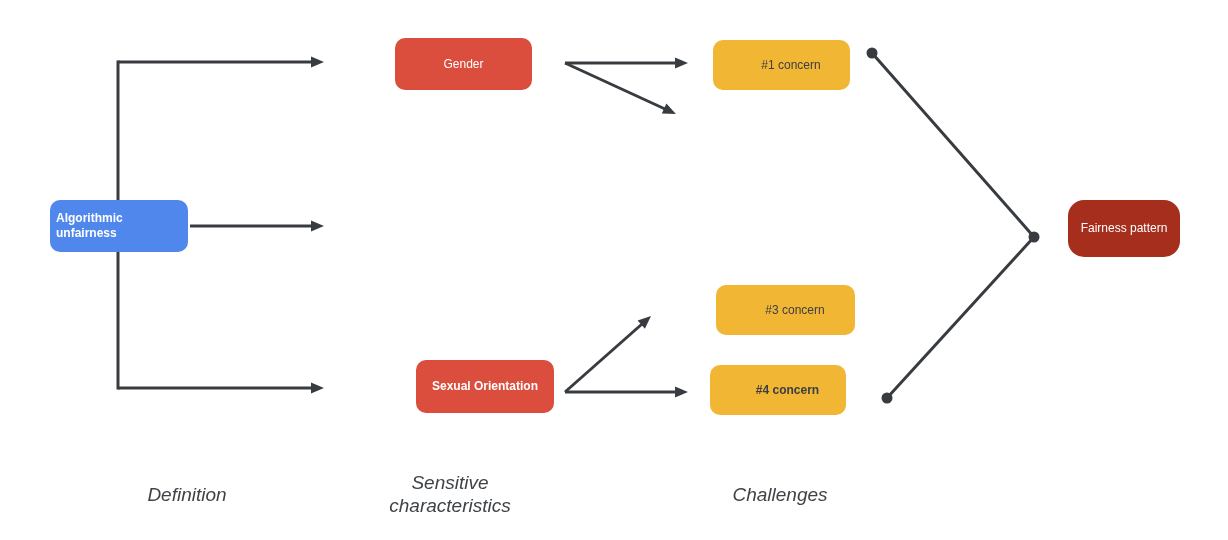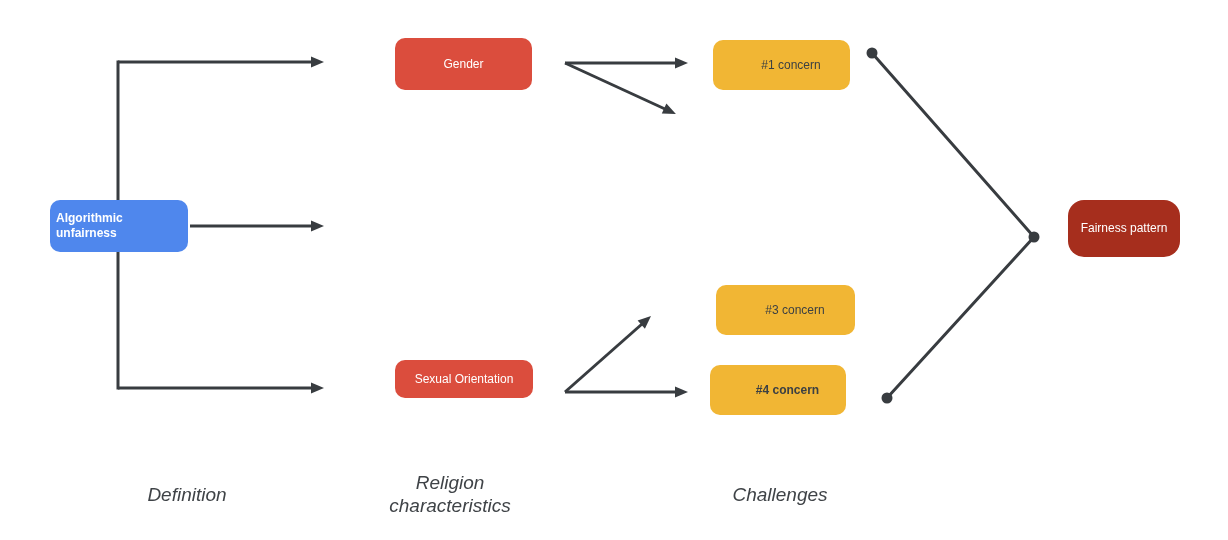--- a/index.html
+++ b/index.html
@@ -95,35 +95,35 @@
     <circle class="endpoint-dot" cx="887" cy="398" r="5.5"></circle>
   </svg>
 
   <div class="node node-blue" style="left:50px;top:200px;width:138px;height:52px;font-weight:bold;">
     <span>Algorithmic unfairness</span>
   </div>
 
   <div class="node node-red" style="left:395px;top:38px;width:137px;height:52px;">
     <span>Gender</span>
   </div>
-  <div class="node node-red" style="left:395px;top:360px;width:138px;height:38px;">
+  <div class="node node-red" style="left:416px;top:360px;width:138px;height:53px;font-weight:bold;">
     <span>Sexual Orientation</span>
   </div>
 
   <div class="node node-yellow" style="left:713px;top:40px;width:137px;height:50px;">
     <span>#1 concern</span>
   </div>
   <div class="node node-yellow" style="left:708px;top:285px;width:139px;height:50px;margin-left:8px;">
     <span>#3 concern</span>
   </div>
   <div class="node node-yellow" style="left:710px;top:365px;width:136px;height:50px;font-weight:bold;">
     <span>#4 concern</span>
   </div>
 
   <div class="node node-darkred" style="left:1068px;top:200px;width:112px;height:57px;border-radius:16px;">
     <span>Fairness pattern</span>
   </div>
 
   <div class="column-label" style="left:187px;top:484px;">Definition</div>
-  <div class="column-label" style="left:450px;top:472px;">Religion characteristics</div>
+  <div class="column-label" style="left:450px;top:472px;">Sensitive characteristics</div>
   <div class="column-label" style="left:780px;top:484px;">Challenges</div>
 
 </div>
 
 </body></html>

